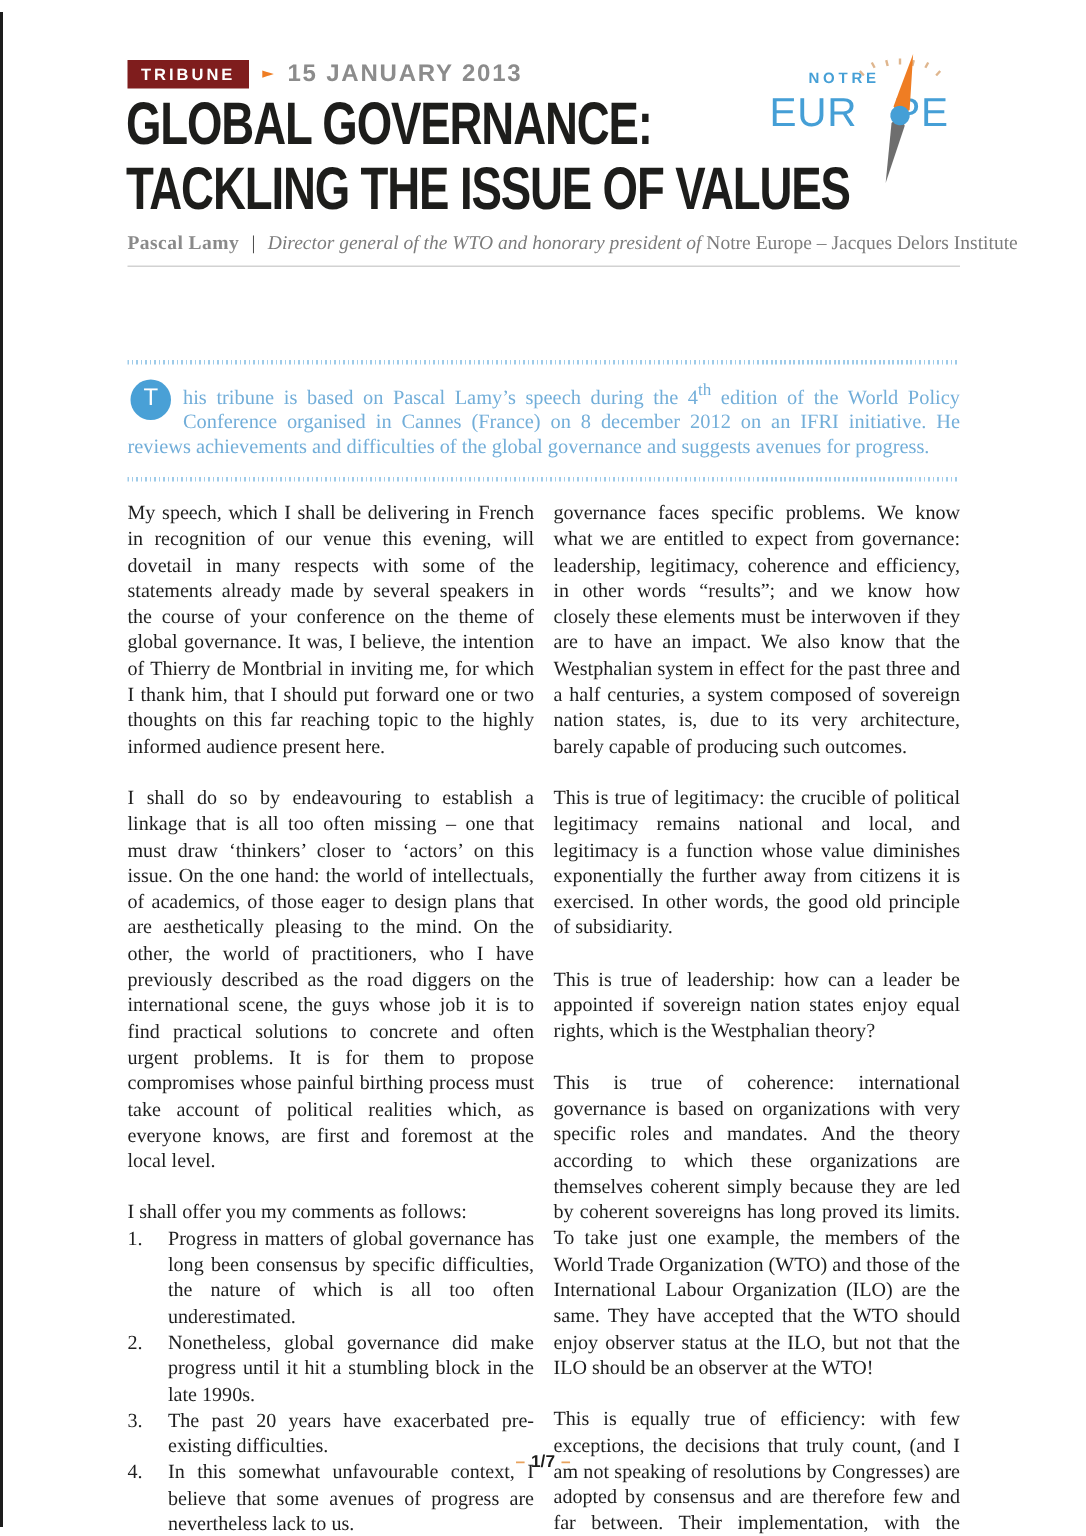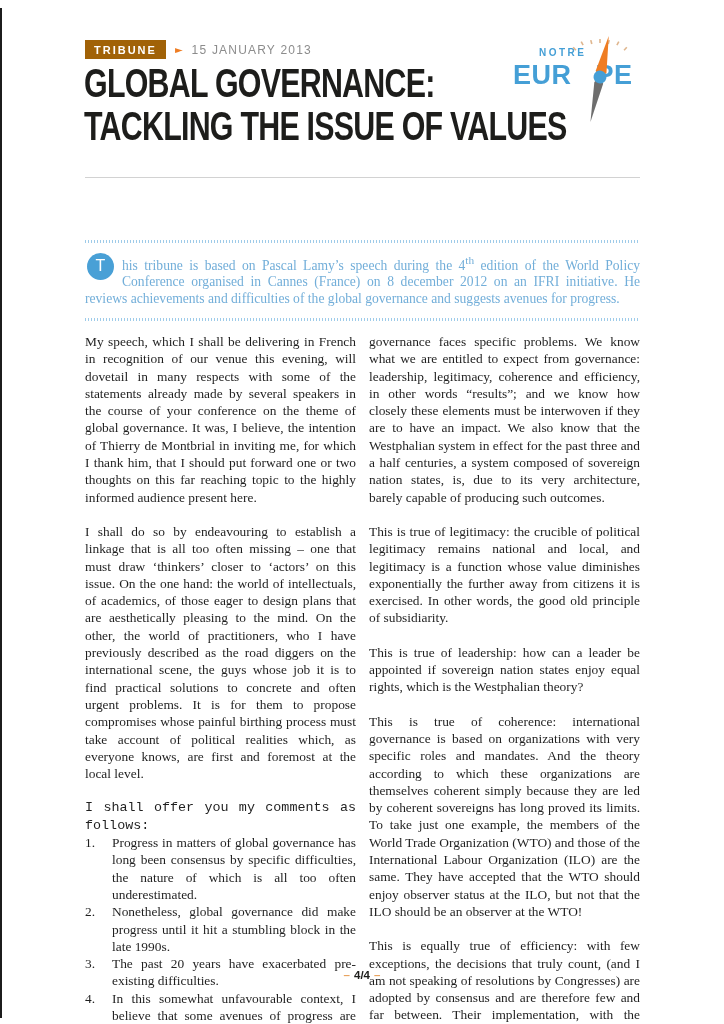--- a/index.html
+++ b/index.html
@@ -2,59 +2,59 @@
 <html><head>
 <meta charset="utf-8">
 <style>
   html,body{margin:0;padding:0;background:#e8e8e8;}
   .page{position:relative;width:724px;height:1024px;background:#ffffff;overflow:hidden;
         font-family:"Liberation Serif", serif;color:#1f1f1f;margin:0 auto;}
   .edge-line{position:absolute;left:0;top:8px;bottom:6px;width:2px;background:#1c1c1c;}
 
   
   .badge-row{position:absolute;left:85px;top:40px;display:flex;align-items:center;gap:9px;}
-  .badge{background:#a16207;color:#fff;font-family:"Liberation Sans",sans-serif;font-weight:700;
+  .badge{background:#7f1d1d;color:#fff;font-family:"Liberation Sans",sans-serif;font-weight:700;
          font-size:11px;letter-spacing:2px;padding:4px 9px 3px 9px;}
   .arrow{color:#ef7d23;font-size:10px;font-family:"DejaVu Sans",sans-serif;line-height:1;}
-  .date{color:#8c8c8c;font-family:"Liberation Sans",sans-serif;font-weight:400;
-        font-size:12px;letter-spacing:1.2px;}
+  .date{color:#8c8c8c;font-family:"Liberation Sans",sans-serif;font-weight:700;
+        font-size:16px;letter-spacing:1.2px;}
   .title{position:absolute;left:84px;top:62px;font-family:"Liberation Sans",sans-serif;
          font-weight:700;font-size:40px;line-height:43px;color:#1d1d1b;letter-spacing:-1px;
          transform:scaleX(0.76);transform-origin:0 0;white-space:nowrap;}
   .byline{position:absolute;left:85px;top:154px;width:555px;font-size:13px;color:#7c7c7c;white-space:nowrap;}
   .byline .author{font-weight:700;color:#8a8a8a;letter-spacing:0.3px;}
   .byline .sep{color:#444;padding:0 5px;}
   .byline .role-it{font-style:italic;}
   .rule{position:absolute;left:85px;top:177px;width:555px;height:1px;background:#d2d2d2;}
 
   
   .logo{position:absolute;left:490px;top:45px;width:190px;height:80px;
         font-family:"Liberation Sans",sans-serif;color:#459fd6;}
   .logo .l1{position:absolute;left:49px;top:2px;font-weight:700;font-size:10px;letter-spacing:2.5px;}
-  .logo .l2{position:absolute;left:23px;top:15px;font-weight:700;font-size:27px;letter-spacing:0.5px;display:flex;}
+  .logo .l2{position:absolute;left:23px;top:15px;font-weight:400;font-size:27px;letter-spacing:0.5px;display:flex;}
   .logo .gap2{display:inline-block;width:24px;}
   .logo .l3{position:absolute;left:0px;top:52px;font-weight:700;font-size:11px;letter-spacing:0.4px;display:flex;}
   .logo .gap3{display:inline-block;width:17px;}
   .logo .ticks{letter-spacing:2px;margin-left:6px;font-size:10px;}
   .logo svg{position:absolute;left:80px;top:-18px;}
 
   
   .tickline{position:absolute;left:85px;width:555px;height:3px;
             background:repeating-linear-gradient(90deg,#9ecbe9 0 1px,transparent 1px 3px);}
   .intro{position:absolute;left:85px;top:252px;width:555px;font-size:13.6px;line-height:16.6px;
          color:#72aed9;text-align:justify;}
   .dropcap{float:left;width:27px;height:27px;border-radius:50%;background:#49a0d6;color:#fff;
            font-family:"Liberation Sans",sans-serif;font-size:16px;font-weight:400;
            display:flex;align-items:center;justify-content:center;margin:1px 8px 2px 2px;}
 
   
   .columns{position:absolute;left:85px;top:333px;width:555px;display:flex;gap:13px;}
   .col{width:271px;font-size:13.4px;line-height:17.3px;text-align:justify;}
   .col p{margin:0 0 17px 0;}
-  .list-intro{margin:0 !important;font-family:Liberation Mono, monospace;}
+  .list-intro{margin:0 !important;}
   .olist{margin:0 0 17px 0;}
   .oitem{display:flex;}
   .oitem .num{width:27px;flex:0 0 27px;}
   .oitem .itxt{flex:1;text-align:justify;}
 
   
   .footer{position:absolute;left:0;top:969px;width:100%;text-align:center;
           font-family:"Liberation Sans",sans-serif;font-weight:700;font-size:11.5px;color:#1d1d1b;}
   .footer .fdash{color:#e8a25d;padding:0 4px;}
 </style>
@@ -68,20 +68,26 @@
     <span class="badge">TRIBUNE</span>
     <span class="arrow">►</span>
     <span class="date">15 JANUARY 2013</span>
   </div>
 
   <div class="title">
     <div>GLOBAL GOVERNANCE:</div>
     <div>TACKLING THE ISSUE OF VALUES</div>
   </div>
 
+  <div class="byline">
+    <span class="author">Pascal Lamy</span>
+    <span class="sep">|</span>
+    <span class="role-it">Director general of the WTO and honorary president of</span>
+    <span> <span>Notre Europe – Jacques Delors Institute</span></span>
+  </div>
   <div class="rule"></div>
 
   <div class="logo">
     <div class="l1">NOTRE</div>
     <div class="l2">
       <span>EUR</span>
         <span class="gap2"></span>
         <span>PE</span>
     </div>
     <svg width="60" height="104" viewBox="0 0 60 104">
@@ -137,15 +143,15 @@
     <div class="col">
       <p>governance faces specific problems. We know what we are entitled to expect from governance: leadership, legitimacy, coherence and efficiency, in other words “results”; and we know how closely these elements must be interwoven if they are to have an impact. We also know that the Westphalian system in effect for the past three and a half centuries, a system composed of sovereign nation states, is, due to its very architecture, barely capable of producing such outcomes.</p>
       <p>This is true of legitimacy: the crucible of political legitimacy remains national and local, and legitimacy is a function whose value diminishes exponentially the further away from citizens it is exercised. In other words, the good old principle of subsidiarity.</p>
       <p>This is true of leadership: how can a leader be appointed if sovereign nation states enjoy equal rights, which is the Westphalian theory?</p>
       <p>This is true of coherence: international governance is based on organizations with very specific roles and mandates. And the theory according to which these organizations are themselves coherent simply because they are led by coherent sovereigns has long proved its limits. To take just one example, the members of the World Trade Organization (WTO) and those of the International Labour Organization (ILO) are the same. They have accepted that the WTO should enjoy observer status at the ILO, but not that the ILO should be an observer at the WTO!</p>
       <p>This is equally true of efficiency: with few exceptions, the decisions that truly count, (and I am not speaking of resolutions by Congresses) are adopted by consensus and are therefore few and far between. Their implementation, with the exception of WTO-type decisions, is hampered by insufficient control or oversight and lack of enforcement mechanisms. International administrations are even more acutely affected by this red-tape syndrome than national administrations and</p>
     </div>
   </div>
 
   <div class="footer">
-    <span class="fdash">–</span><span>4/4</span><span class="fdash">–</span>
+    <span class="fdash">–</span><span>1/7</span><span class="fdash">–</span>
   </div>
 </div>
 
 </body></html>

